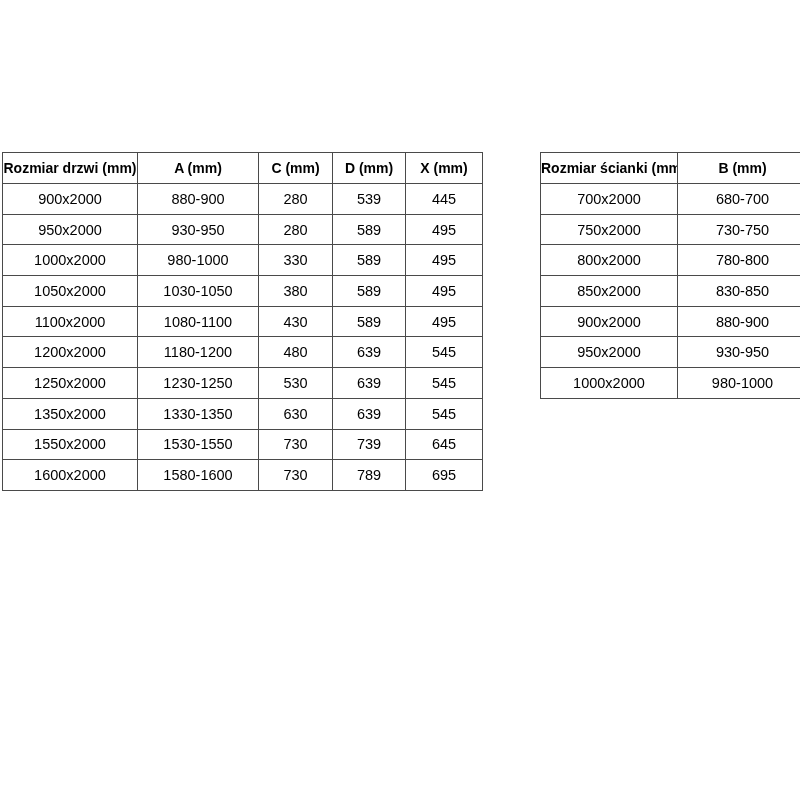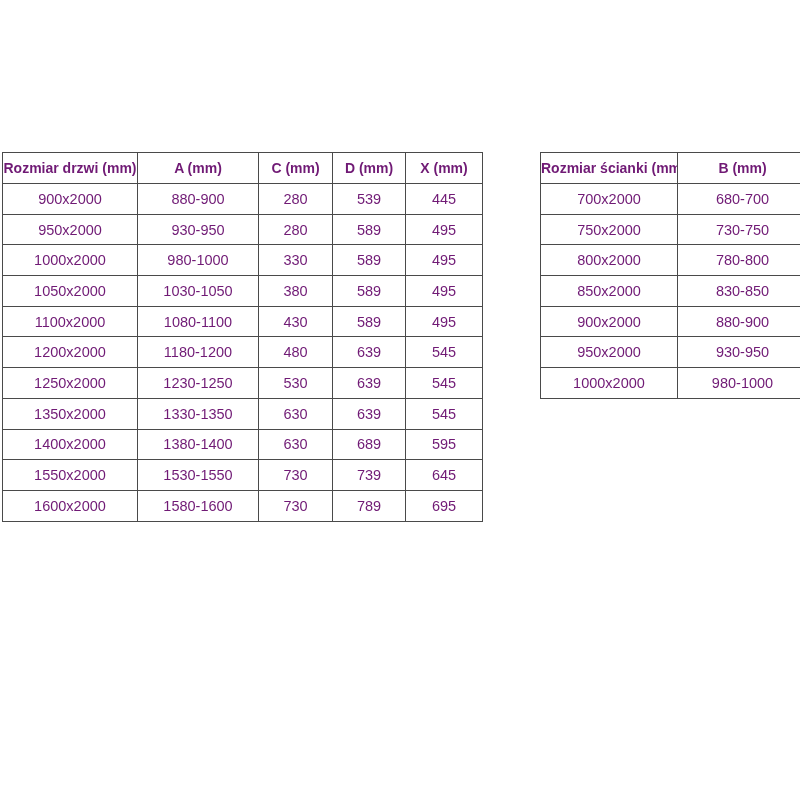--- a/index.html
+++ b/index.html
@@ -12,21 +12,21 @@
     height: 800px;
     overflow: hidden;
     background: #ffffff;
     font-family: "Liberation Sans", sans-serif;
   }
   .spec-table {
     position: absolute;
     border-collapse: collapse;
     table-layout: fixed;
     background: #ffffff;
-    color: #701a75;
+    color: #000000;
   }
   .spec-table th,
   .spec-table td {
     border: 1px solid #4a4a4a;
     text-align: center;
     vertical-align: middle;
     padding: 0;
     overflow: hidden;
     white-space: nowrap;
   }
@@ -122,27 +122,20 @@
         <td>545</td>
       </tr>
       <tr>
         <td>1350x2000</td>
         <td>1330-1350</td>
         <td>630</td>
         <td>639</td>
         <td>545</td>
       </tr>
       <tr>
-        <td>1400x2000</td>
-        <td>1380-1400</td>
-        <td>630</td>
-        <td>689</td>
-        <td>595</td>
-      </tr>
-      <tr>
         <td>1550x2000</td>
         <td>1530-1550</td>
         <td>730</td>
         <td>739</td>
         <td>645</td>
       </tr>
       <tr>
         <td>1600x2000</td>
         <td>1580-1600</td>
         <td>730</td>

